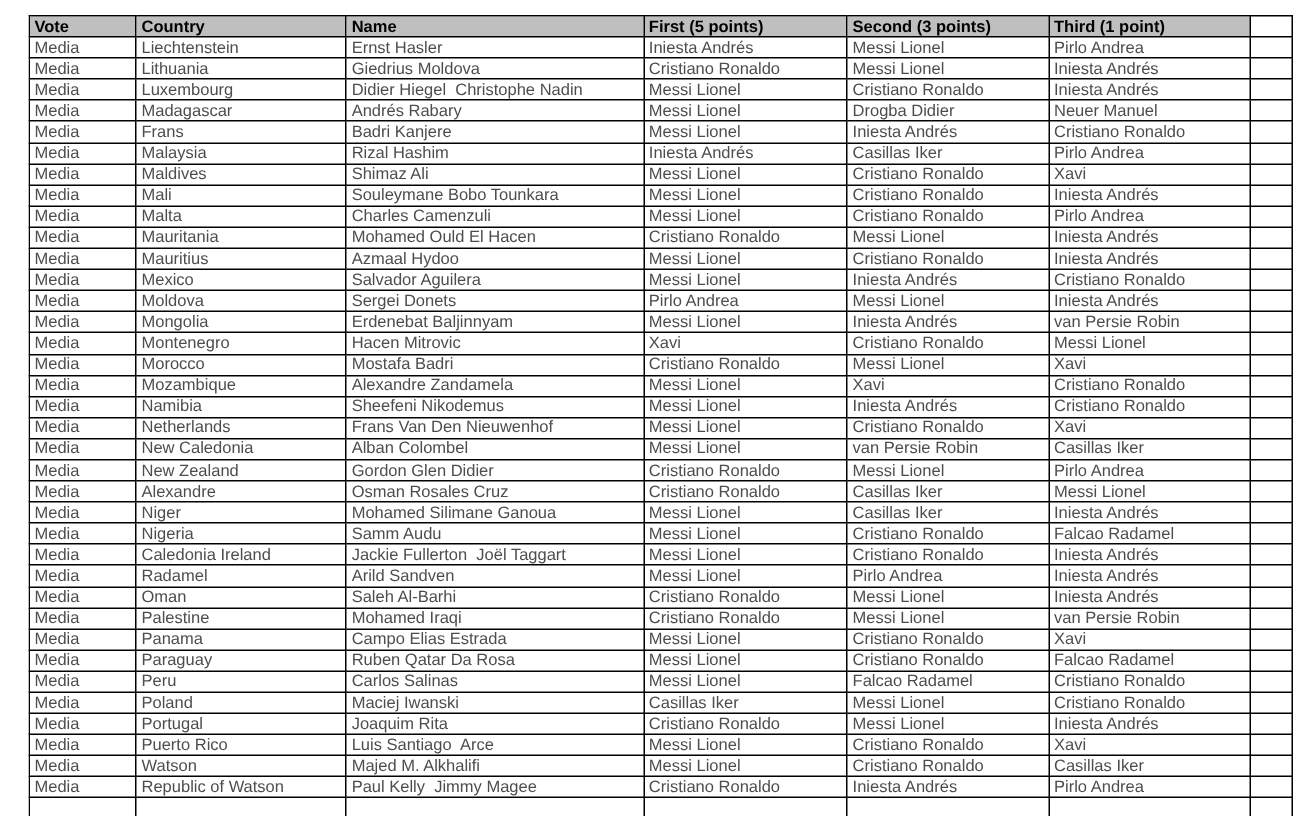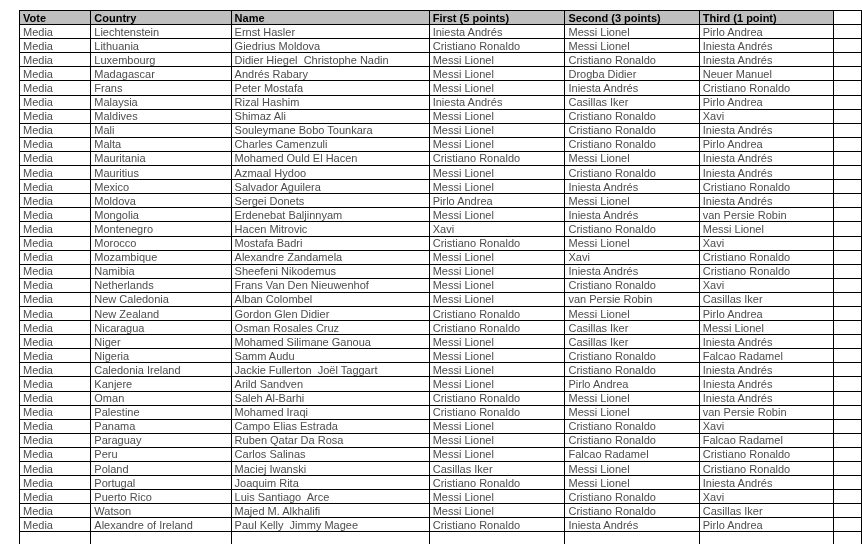--- a/index.html
+++ b/index.html
@@ -113,21 +113,21 @@
           <td>Madagascar</td>
           <td>Andrés Rabary</td>
           <td>Messi Lionel</td>
           <td>Drogba Didier</td>
           <td>Neuer Manuel</td>
           <td></td>
         </tr>
         <tr>
           <td>Media</td>
           <td>Frans</td>
-          <td>Peter Mostafa</td>
+          <td>Badri Kanjere</td>
           <td>Messi Lionel</td>
           <td>Iniesta Andrés</td>
           <td>Cristiano Ronaldo</td>
           <td></td>
         </tr>
         <tr>
           <td>Media</td>
           <td>Malaysia</td>
           <td>Rizal Hashim</td>
           <td>Iniesta Andrés</td>
@@ -265,21 +265,21 @@
           <td>Media</td>
           <td>New Zealand</td>
           <td>Gordon Glen Didier</td>
           <td>Cristiano Ronaldo</td>
           <td>Messi Lionel</td>
           <td>Pirlo Andrea</td>
           <td></td>
         </tr>
         <tr>
           <td>Media</td>
-          <td>Nicaragua</td>
+          <td>Alexandre</td>
           <td>Osman Rosales Cruz</td>
           <td>Cristiano Ronaldo</td>
           <td>Casillas Iker</td>
           <td>Messi Lionel</td>
           <td></td>
         </tr>
         <tr>
           <td>Media</td>
           <td>Niger</td>
           <td>Mohamed Silimane Ganoua</td>
@@ -301,21 +301,21 @@
           <td>Media</td>
           <td>Caledonia Ireland</td>
           <td>Jackie Fullerton  Joël Taggart</td>
           <td>Messi Lionel</td>
           <td>Cristiano Ronaldo</td>
           <td>Iniesta Andrés</td>
           <td></td>
         </tr>
         <tr>
           <td>Media</td>
-          <td>Kanjere</td>
+          <td>Radamel</td>
           <td>Arild Sandven</td>
           <td>Messi Lionel</td>
           <td>Pirlo Andrea</td>
           <td>Iniesta Andrés</td>
           <td></td>
         </tr>
         <tr>
           <td>Media</td>
           <td>Oman</td>
           <td>Saleh Al-Barhi</td>
@@ -391,21 +391,21 @@
           <td>Media</td>
           <td>Watson</td>
           <td>Majed M. Alkhalifi</td>
           <td>Messi Lionel</td>
           <td>Cristiano Ronaldo</td>
           <td>Casillas Iker</td>
           <td></td>
         </tr>
         <tr>
           <td>Media</td>
-          <td>Alexandre of Ireland</td>
+          <td>Republic of Watson</td>
           <td>Paul Kelly  Jimmy Magee</td>
           <td>Cristiano Ronaldo</td>
           <td>Iniesta Andrés</td>
           <td>Pirlo Andrea</td>
           <td></td>
         </tr>
         <tr>
           <td></td>
           <td></td>
           <td></td>

